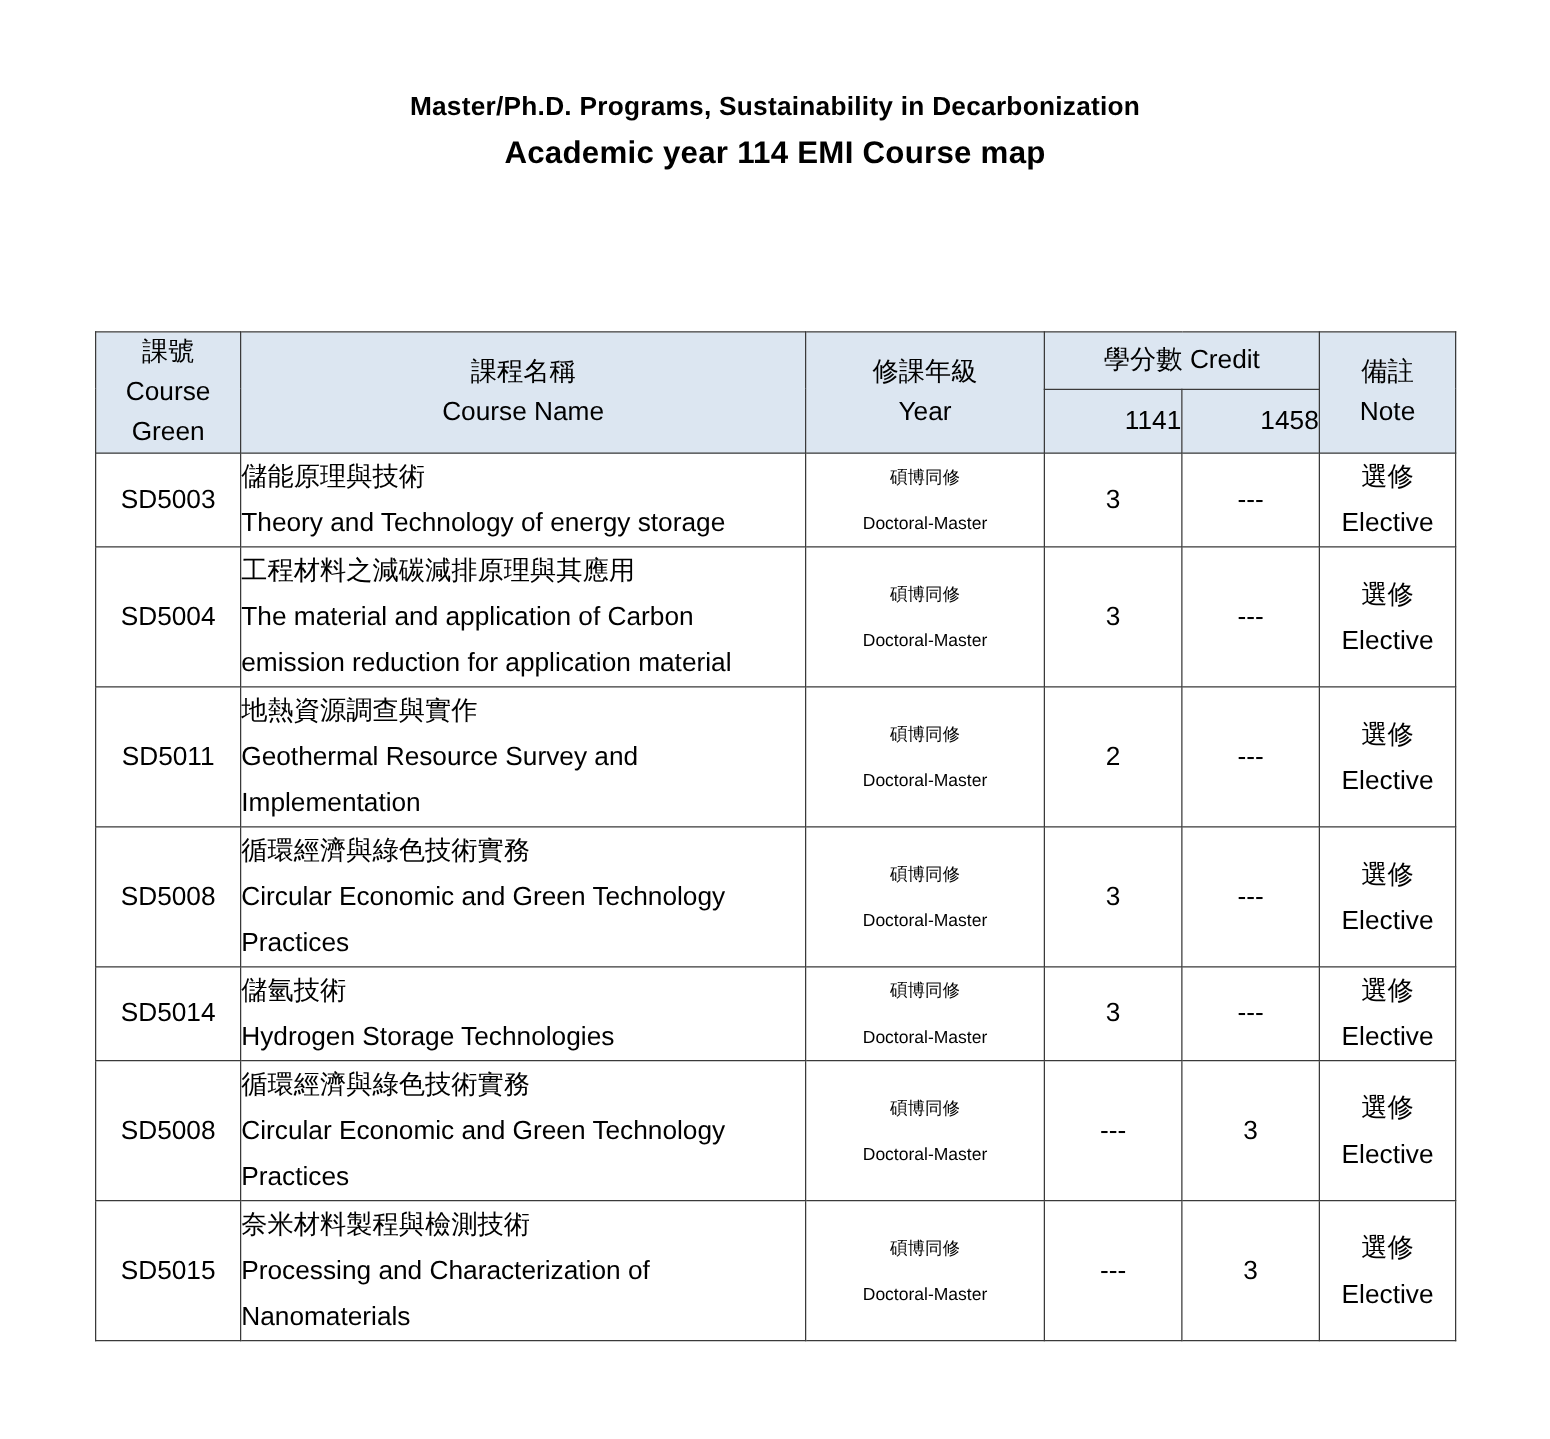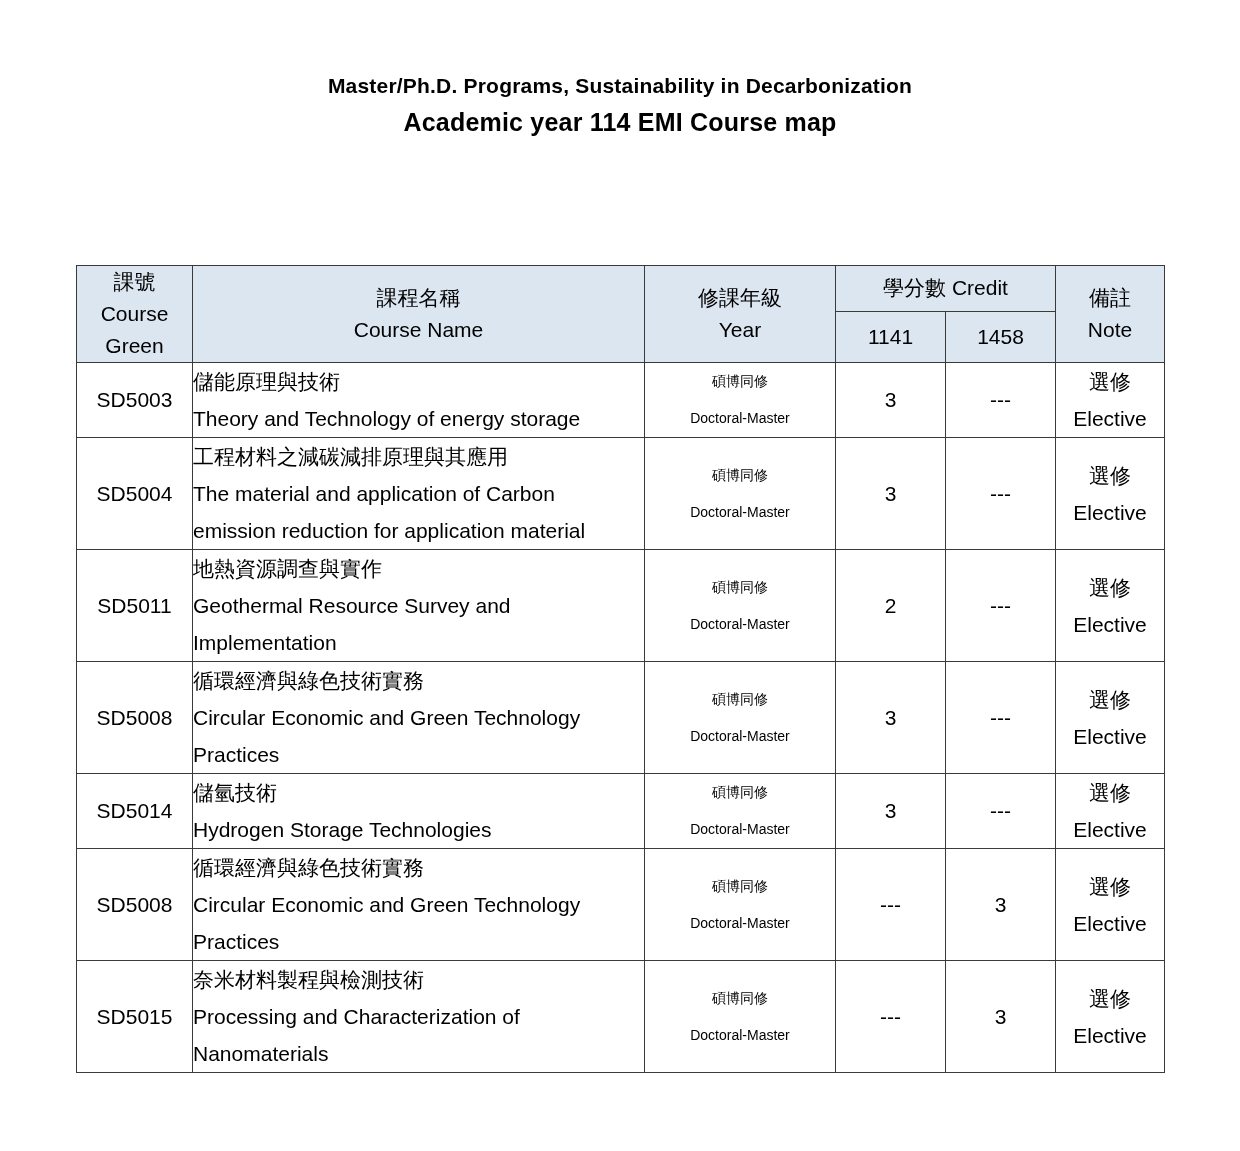--- a/index.html
+++ b/index.html
@@ -91,21 +91,21 @@
     line-height: 32px;
     white-space: nowrap;
   }
   .hd-credit {
     text-align: center;
     padding: 5px 4px;
     line-height: 30px;
     white-space: nowrap;
   }
   .hd-sub {
-    text-align: center;
+    text-align: right;
     padding: 5px 4px;
     line-height: 34px;
   }
 
   
   .cell-code {
     text-align: center;
     font-size: 21px;
     line-height: 28px;
   }

